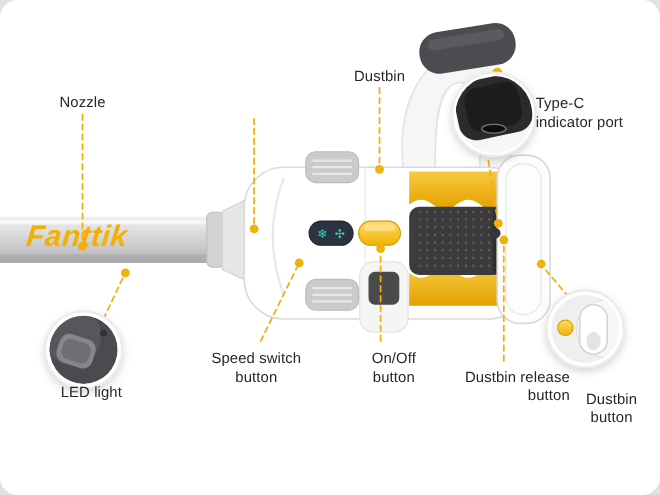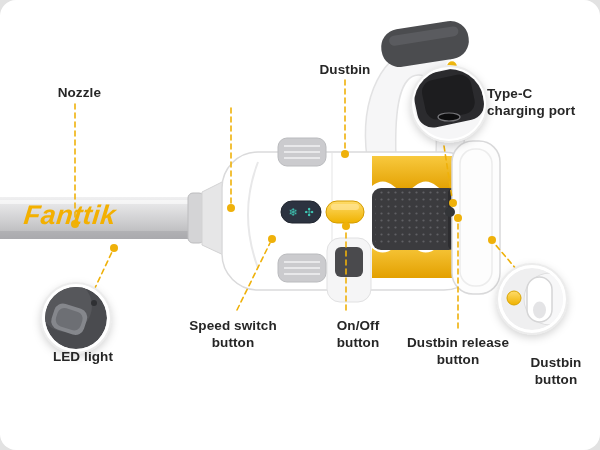--- a/index.html
+++ b/index.html
@@ -6,21 +6,21 @@
   .stage{
     position:relative;width:600px;height:450px;overflow:hidden;
     background:#e2e2e2;font-family:"Liberation Sans",sans-serif;
   }
   .card{
     position:absolute;inset:0;background:#ffffff;border-radius:16px;overflow:hidden;
   }
   svg{position:absolute;left:0;top:0;}
   .label{
     position:absolute;
-    font-size:13.5px;font-weight:700;line-height:17px;
+    font-size:13.5px;font-weight:400;line-height:17px;
     color:#262626;text-align:center;letter-spacing:.1px;
   }
   .label.align-left{text-align:left;}
   .brand{
     position:absolute;left:24px;top:200px;width:120px;
     font-size:27px;font-weight:bold;font-style:italic;
     color:#F3B000;letter-spacing:.5px;transform:skewX(-6deg);
   }
 </style>
 </head>
@@ -183,31 +183,31 @@
           <rect x="527" y="277" width="25" height="45" rx="12.5" fill="#ffffff" stroke="#d5d5d6" stroke-width="1.5"></rect>
           <ellipse cx="539.5" cy="310" rx="6.5" ry="8.5" fill="#e4e4e6"></ellipse>
           <circle cx="514" cy="298" r="7" fill="url(#btnGold)" stroke="#d9a400"></circle>
         </g>
         <circle cx="532" cy="299" r="35" fill="none" stroke="#ececec" stroke-width="2"></circle>
       </g>
     </svg>
 
     <div class="brand">Fanttik</div>
 
-    <div class="label" style="left:21px;top:84px;width:80px;text-align:right;">Nozzle</div>
+    <div class="label" style="left:35px;top:84px;width:80px;">Nozzle</div>
 
 
     <div class="label" style="left:305px;top:61px;width:80px;">Dustbin</div>
 
-    <div class="label align-left" style="left:487px;top:85px;width:95px;">Type-C charging port</div>
+    <div class="label align-left" style="left:487px;top:85px;width:95px;">Type-C indicator port</div>
 
     <div class="label" style="left:38px;top:348px;width:90px;">LED light</div>
 
     <div class="label" style="left:178px;top:317px;width:110px;">Speed switch button</div>
 
     <div class="label" style="left:318px;top:317px;width:80px;">On/Off button</div>
 
-    <div class="label" style="left:398px;top:334px;width:120px;">Dustbin release button</div>
+    <div class="label" style="left:398px;top:334px;width:120px;text-align:right;">Dustbin release button</div>
 
     <div class="label" style="left:519px;top:354px;width:74px;">Dustbin button</div>
 
   </div>
 </div>
 
 </body></html>

